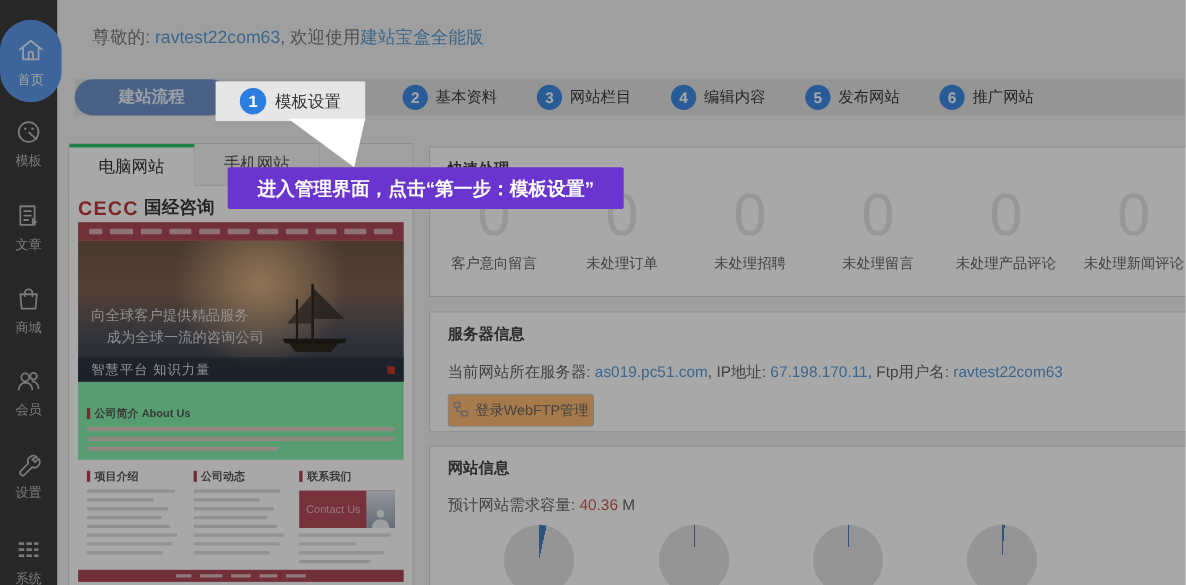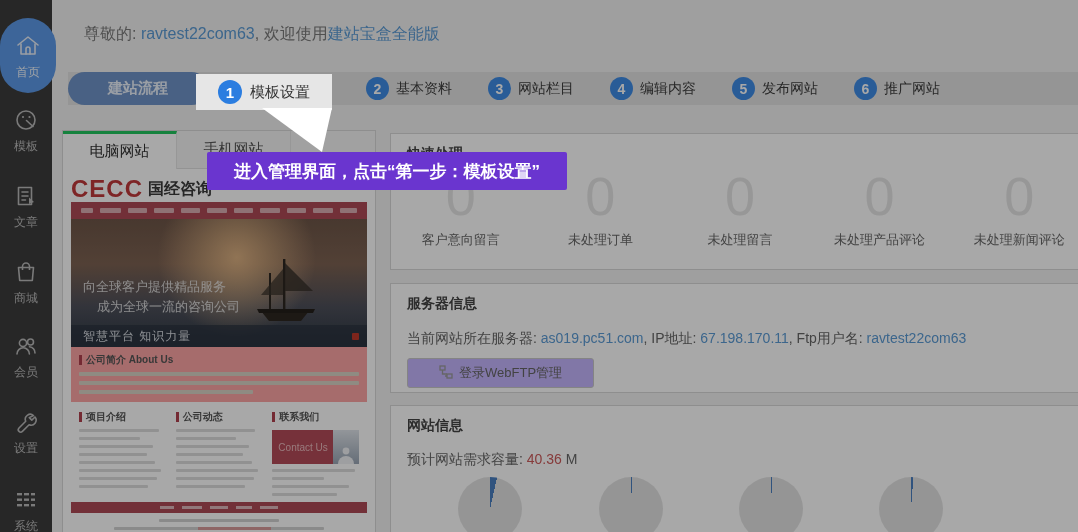--- a/index.html
+++ b/index.html
@@ -27,33 +27,33 @@
 
   
   .panel { background:#fff; border:1px solid #d8d8d8; }
   .left-panel { position:absolute; left:10px; top:130px; width:314px; height:420px; }
   .tabs { display:flex; height:38px; }
   .tab { width:114px; display:flex; align-items:center; justify-content:center; font-size:15px; color:#555; background:#f4f4f4; border-bottom:1px solid #e0e0e0; border-right:1px solid #e5e5e5; cursor:pointer; }
   .tab.active { background:#fff; color:#333; border-bottom:none; border-top:3px solid #22c55e; }
   .tab-rest { flex:1; background:#f4f4f4; border-bottom:1px solid #e0e0e0; }
   .preview { padding:7px 8px 0; }
   .logo-row { height:26px; display:flex; align-items:center; gap:5px; }
-  .logo-cecc { color:#c0393b; font-weight:bold; font-size:24px; letter-spacing:1px; }
+  .logo-cecc { color:#c0393b; font-weight:bold; font-size:18px; letter-spacing:1px; }
   .logo-name { color:#3a3a3a; font-weight:bold; font-size:16px; }
   .rednav { height:17px; background:#ad4a55; display:flex; align-items:center; gap:7px; padding:0 10px; }
   .rednav i { display:block; height:5px; background:rgba(255,255,255,.55); border-radius:1px; }
   .hero { position:relative; height:128px; background:
       radial-gradient(circle at 56% 30%, rgba(243,196,141,.8), rgba(243,196,141,0) 42%),
       linear-gradient(180deg,#6e5648 0%,#7d6252 35%,#4e505a 68%,#2e3844 100%); overflow:hidden; }
   .hero-text { position:absolute; left:12px; top:58px; color:rgba(235,235,235,.85); font-size:13px; font-weight:normal; line-height:20px; }
   .hero-text div:last-child { padding-left:14px; }
   .boat { position:absolute; right:40px; bottom:18px; }
   .strip { position:relative; height:22px; margin-top:-22px; background:rgba(42,50,62,.72); color:#d8dce2; font-size:12px; display:flex; align-items:center; padding:0 12px; letter-spacing:1px; }
   .strip .dot { position:absolute; right:8px; top:8px; width:7px; height:7px; background:#c0392b; border-radius:1px; }
-  .about { background:#fca5a5; padding:6px 8px 8px; }
+  .about { background:#86efac; padding:22px 8px 8px; }
   .sec-head { display:flex; align-items:center; gap:4px; font-size:10px; color:#555; font-weight:bold; }
   .sec-head .tick { width:3px; height:10px; background:#b0404e; }
   .bar { background:#ddd; height:4px; border-radius:1px; }
   .about .bar { background:#d9d4c5; margin-top:5px; }
   .cols { display:flex; gap:10px; padding:8px 8px 6px; }
   .col { flex:1; }
   .col .bar { height:3px; margin-top:5px; }
   .contact-box { margin-top:6px; height:34px; background:#b34b58; display:flex; }
   .contact-txt { flex:1; color:#e8b9bd; font-size:10px; display:flex; align-items:center; padding-left:6px; }
   .contact-img { width:26px; height:34px; background:linear-gradient(180deg,#dfe4ea,#9aa6b5); display:flex; align-items:flex-end; justify-content:center; }
@@ -67,21 +67,21 @@
   .quick-panel  { position:absolute; left:338px; top:133px; width:700px; height:137px; }
   .server-panel { position:absolute; left:338px; top:283px; width:700px; height:110px; }
   .site-panel   { position:absolute; left:338px; top:405px; width:700px; height:145px; }
   .panel-title { font-size:14px; font-weight:bold; color:#444; padding:11px 0 0 16px; }
   .stats { display:flex; margin-top:2px; }
   .stat { flex:1; text-align:center; }
   .stat .zero { font-size:54px; line-height:62px; color:#e6e6e6; }
   .stat .slabel { font-size:13px; color:#666; margin-top:4px; }
   .server-line { font-size:14px; color:#666; padding:17px 0 0 16px; }
   .server-line .blue { color:#5b9bd5; }
-  .webftp-btn { margin:10px 0 0 16px; display:inline-flex; align-items:center; gap:6px; font-size:13px; color:#666; background:#c4b5fd; border:1px solid #c9c9c9; border-radius:3px; padding:5px 31px; cursor:pointer; }
+  .webftp-btn { margin:10px 0 0 16px; display:inline-flex; align-items:center; gap:6px; font-size:13px; color:#666; background:#fdba74; border:1px solid #c9c9c9; border-radius:3px; padding:5px 4px; cursor:pointer; }
   .capacity { font-size:14px; color:#666; padding:16px 0 0 16px; }
   .capacity .red { color:#cc5a5a; }
   .pies { position:relative; height:70px; margin-top:8px; }
   .pie { position:absolute; top:0; width:64px; height:64px; border-radius:50%; }
 
   
   .dim { position:absolute; inset:0; background:rgba(0,0,0,.34); z-index:50; }
   .spotlight { position:absolute; left:196px; top:74px; width:136px; height:36px; background:#e6e6e6; z-index:60; display:flex; align-items:center; gap:8px; padding-left:22px; cursor:pointer; }
   .spotlight .num { width:24px; height:24px; border-radius:50%; background:#2b7de0; color:#fff; font-size:15px; font-weight:bold; display:flex; align-items:center; justify-content:center; }
   .spotlight .lbl { font-size:15px; color:#333; }
@@ -329,20 +329,24 @@
         <div class="stat">
             <div class="zero">0</div>
             <div class="slabel">客户意向留言</div>
           </div>
         <div class="stat">
             <div class="zero">0</div>
             <div class="slabel">未处理订单</div>
           </div>
         <div class="stat">
             <div class="zero">0</div>
+            <div class="slabel">未处理招聘</div>
+          </div>
+        <div class="stat">
+            <div class="zero">0</div>
             <div class="slabel">未处理留言</div>
           </div>
         <div class="stat">
             <div class="zero">0</div>
             <div class="slabel">未处理产品评论</div>
           </div>
         <div class="stat">
             <div class="zero">0</div>
             <div class="slabel">未处理新闻评论</div>
           </div>

